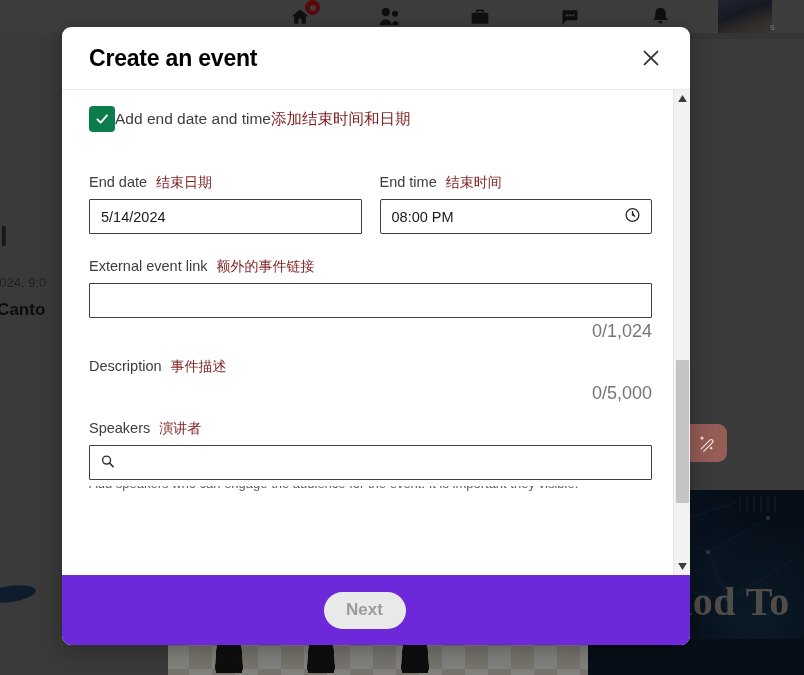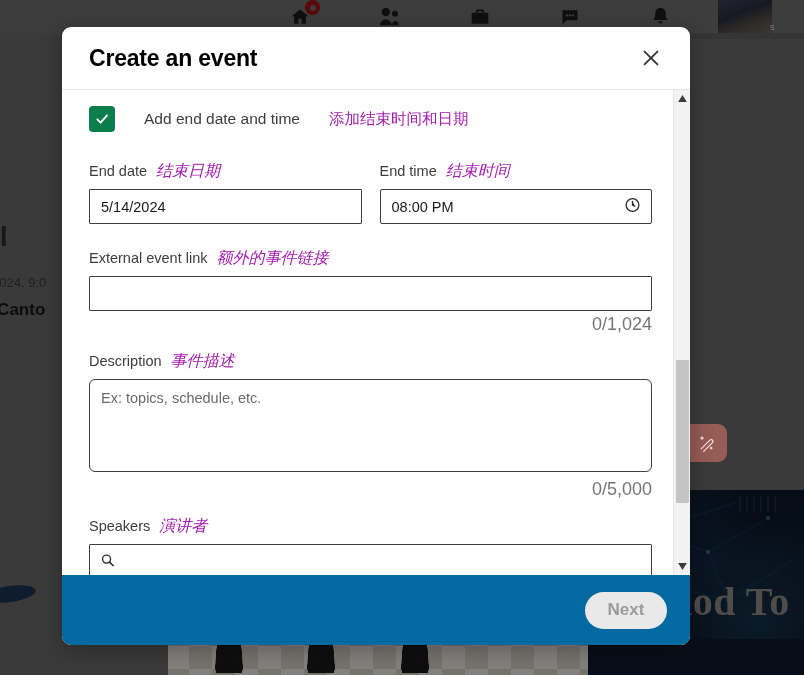--- a/index.html
+++ b/index.html
@@ -204,48 +204,48 @@
     flex: 1 1 auto;
     overflow: hidden;
     padding: 16px 0 0 0;
   }
   .body-inner {
     padding: 0 38px 0 27px;
   }
 
   
   .check-row {
-    display: flex; align-items: center; gap: 29px;
+    display: flex; align-items: center; gap: 0;
     margin-bottom: 29px;
   }
   .checkbox {
     width: 26px; height: 26px; border-radius: 4px;
     background: #0a7d4b;
     display: flex; align-items: center; justify-content: center;
     flex: 0 0 26px;
   }
   .check-label {
     font-size: 15.5px; color: #3d3d3d;
   }
   .zh {
-    color: #a21caf; font-size: 15.5px; font-weight: 400;
+    color: #7f1d1d; font-size: 15.5px; font-weight: 400;
     white-space: nowrap;
   }
-  .zh-sm { font-size: 16px; font-style: italic; }
+  .zh-sm { font-size: 14px; }
 
   .field-label {
     font-size: 14.5px; color: #3d3d3d;
     display: flex; align-items: baseline; gap: 9px;
     margin-bottom: 7px;
   }
 
   .row-2 {
     display: flex; gap: 18px; margin-bottom: 24px;
   }
-  .col { flex: 1 1 0; min-width: 0; }
+  .col { flex: 1 1 0; min-width: 0; margin-top: 13px; }
 
   .inp {
     width: 100%; height: 35px;
     border: 1px solid #3f3f3f;
     background: #fff;
     font-family: "Liberation Sans", sans-serif;
     font-size: 14.5px; color: #1a1a1a;
     padding: 0 11px;
     outline: none;
   }
@@ -304,23 +304,23 @@
   .sb-arrow.down { bottom: 0; }
   .sb-thumb {
     position: absolute; left: 2px; width: 13px;
     top: 270px; height: 143px;
     background: #c4c4c4; border-radius: 1px;
     cursor: pointer;
   }
 
   .modal-footer {
     flex: 0 0 70px; height: 70px;
-    display: flex; align-items: center; justify-content: flex-end;
+    display: flex; align-items: center; justify-content: center;
     padding-right: 23px;
-    background: #0369a1;
+    background: #6d28d9;
   }
   .next-btn {
     min-width: 82px; height: 37px;
     border-radius: 19px; border: none;
     background: #e9e9e9; color: #9b9b9b;
     font-family: "Liberation Sans", sans-serif;
     font-size: 17px; font-weight: 600;
     padding: 0 22px;
     cursor: default;
   }
@@ -502,21 +502,20 @@
           </div>
           <input class="inp rounded" type="text" value="" style="">
           <div class="counter">0/1,024</div>
         </div>
 
         <div class="block" style="margin-top:10px;">
           <div class="field-label">
             <span>Description</span>
             <span class="zh zh-sm">事件描述</span>
           </div>
-          <textarea class="inp" placeholder="Ex: topics, schedule, etc." style=""></textarea>
           <div class="counter">0/5,000</div>
         </div>
 
         <div class="block" style="margin-top:12px;">
           <div class="field-label">
             <span>Speakers</span>
             <span class="zh zh-sm">演讲者</span>
           </div>
           <div class="search-wrap">
             <span class="mag">

